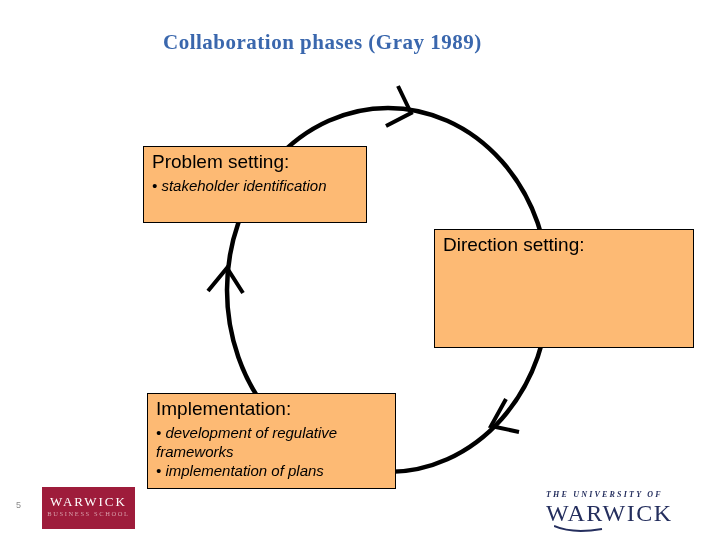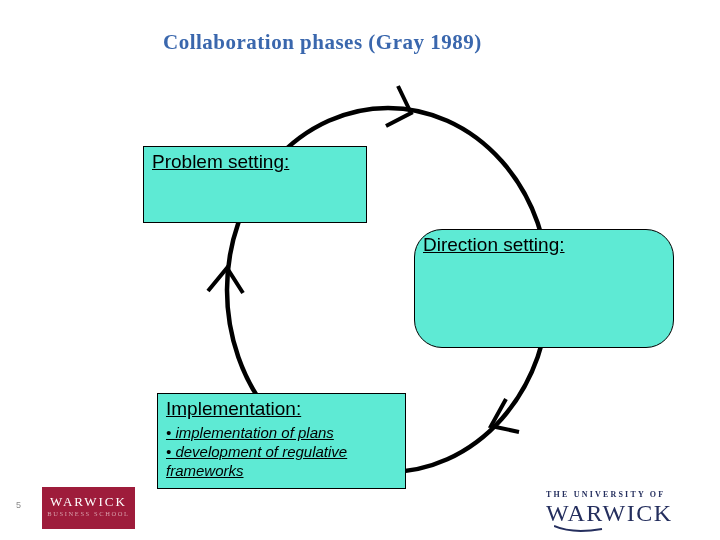--- a/index.html
+++ b/index.html
@@ -7,26 +7,26 @@
     position:relative;width:720px;height:540px;background:#ffffff;overflow:hidden;
     font-family:"Liberation Sans",sans-serif;color:#000;
   }
   .title{
     position:absolute;left:163px;top:30px;margin:0;
     font-family:"Liberation Serif",serif;font-weight:bold;
     font-size:21px;letter-spacing:0.5px;color:#3a67ad;
   }
   .cycle-svg{position:absolute;left:0;top:0;z-index:1;}
   .phase-box{
-    position:absolute;z-index:2;background:#5eead4;border:1.5px solid #000;
-    box-sizing:border-box;padding:4px 22px 4px 8px;text-decoration:underline;
+    position:absolute;z-index:2;background:#fdba74;border:1.5px solid #000;
+    box-sizing:border-box;padding:4px 22px 4px 8px;
   }
   .box-problem{left:143px;top:146px;width:224px;height:77px;}
-  .box-direction{left:414px;top:229px;width:260px;height:119px;border-radius:28px;}
-  .box-implementation{left:157px;top:393px;width:249px;height:96px;}
+  .box-direction{left:434px;top:229px;width:260px;height:119px;}
+  .box-implementation{left:147px;top:393px;width:249px;height:96px;}
   .box-heading{font-size:19px;line-height:1.2;margin-bottom:2px;}
   .bullet{font-size:15px;font-style:italic;line-height:1.27;}
   .page-number{
     position:absolute;left:16px;top:500px;z-index:2;
     font-size:9px;color:#8a8a8a;
   }
   .wbs-logo{
     position:absolute;left:42px;top:487px;width:93px;height:42px;z-index:2;
     background:#9e1c3b;text-align:center;
     font-family:"Liberation Serif",serif;
@@ -35,21 +35,21 @@
     margin-top:8px;font-size:13px;letter-spacing:2px;color:#ffffff;line-height:1.1;
   }
   .wbs-line2{
     font-size:6.5px;letter-spacing:1.6px;color:#d9a0ac;line-height:1.4;
   }
   .uow-logo{
     position:absolute;left:546px;top:491px;width:170px;z-index:2;
     font-family:"Liberation Serif",serif;color:#252f5e;
   }
   .uow-line1{
-    font-size:8px;font-weight:bold;letter-spacing:2.2px;line-height:1.1;
+    font-size:8px;font-weight:bold;letter-spacing:2.2px;line-height:1.1;font-style:italic;
   }
   .uow-line2{
     font-size:24px;letter-spacing:1.5px;line-height:1.0;margin-top:1px;
   }
   .uow-swoosh{position:absolute;left:8px;top:33px;}
 </style>
 </head>
 <body>
 
 <div class="slide">
@@ -58,30 +58,31 @@
 
   <svg class="cycle-svg" width="720" height="540" viewBox="0 0 720 540">
     <ellipse cx="388" cy="290" rx="161" ry="182" fill="none" stroke="#000" stroke-width="4.5"></ellipse>
     <polyline points="398,86 411,113 386,126" fill="none" stroke="#000" stroke-width="4"></polyline>
     <polyline points="208,291 227,268 243,293" fill="none" stroke="#000" stroke-width="4"></polyline>
     <polyline points="506,399 491,426 519,432" fill="none" stroke="#000" stroke-width="4"></polyline>
   </svg>
 
   <div class="phase-box box-problem">
     <div class="box-heading">Problem setting:</div>
+    <div class="bullet">• stakeholder identification</div>
   </div>
 
   <div class="phase-box box-direction">
     <div class="box-heading">Direction setting:</div>
   </div>
 
   <div class="phase-box box-implementation">
     <div class="box-heading">Implementation:</div>
+    <div class="bullet">• development of regulative frameworks</div>
     <div class="bullet">• implementation of plans</div>
-    <div class="bullet">• development of regulative frameworks</div>
   </div>
 
   <div class="page-number">5</div>
 
   <div class="wbs-logo">
     <div class="wbs-line1">WARWICK</div>
     <div class="wbs-line2">BUSINESS SCHOOL</div>
   </div>
 
   <div class="uow-logo">

